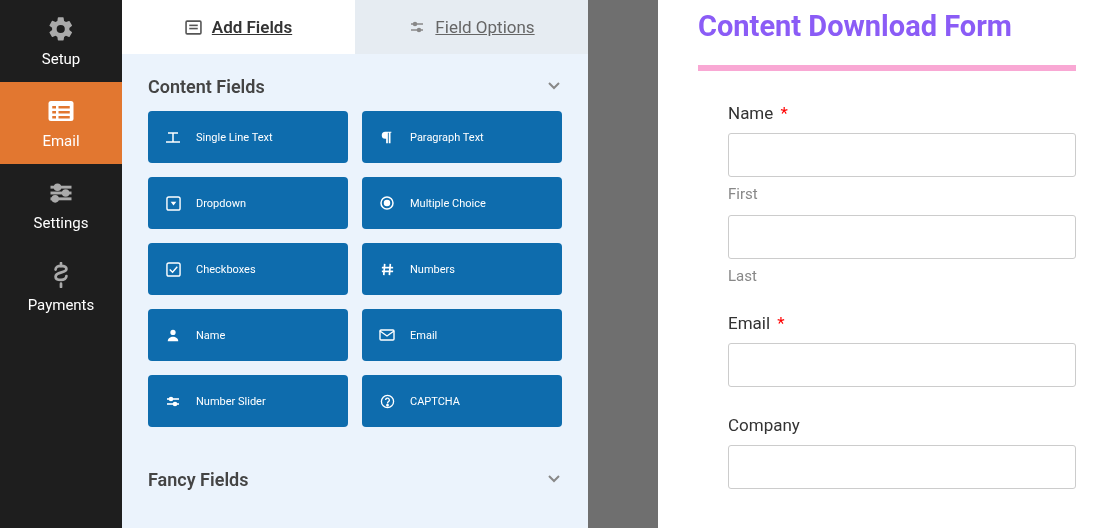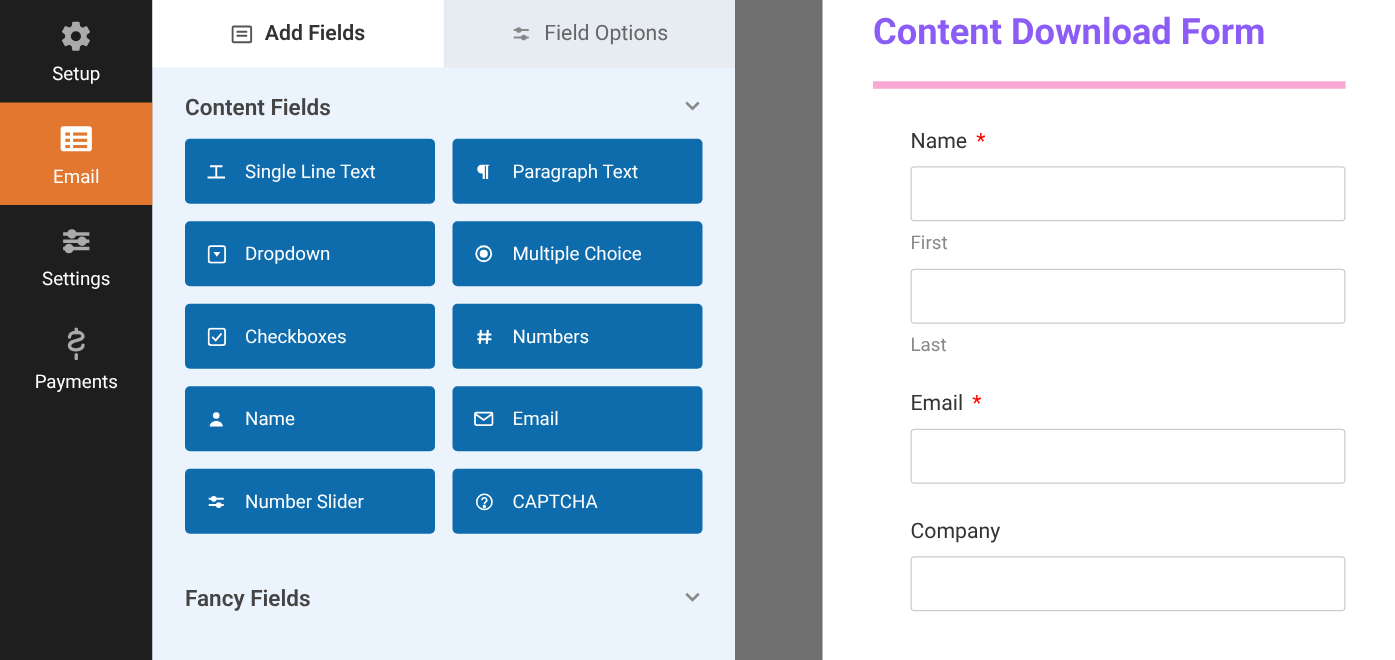--- a/index.html
+++ b/index.html
@@ -61,20 +61,21 @@
     }
     .tab {
       flex: 1;
       display: flex;
       align-items: center;
       justify-content: center;
       gap: 10px;
       font-size: 17px;
       color: #444;
       cursor: pointer;
+      text-decoration: underline;
     }
     .tab.active {
       background: #fff;
       font-weight: 600;
       color: #333;
     }
     .tab:not(.active) {
       background: #e6ecf2;
       color: #666;
     }
@@ -108,21 +109,21 @@
     }
     .field-btn {
       background: #0e6cad;
       color: #fff;
       border-radius: 4px;
       height: 52px;
       display: flex;
       align-items: center;
       padding: 0 16px;
       gap: 14px;
-      font-size: 15px;
+      font-size: 11px;
       cursor: pointer;
     }
     .field-btn .field-icon {
       width: 18px;
       height: 18px;
       display: flex;
       align-items: center;
       justify-content: center;
       flex-shrink: 0;
     }

